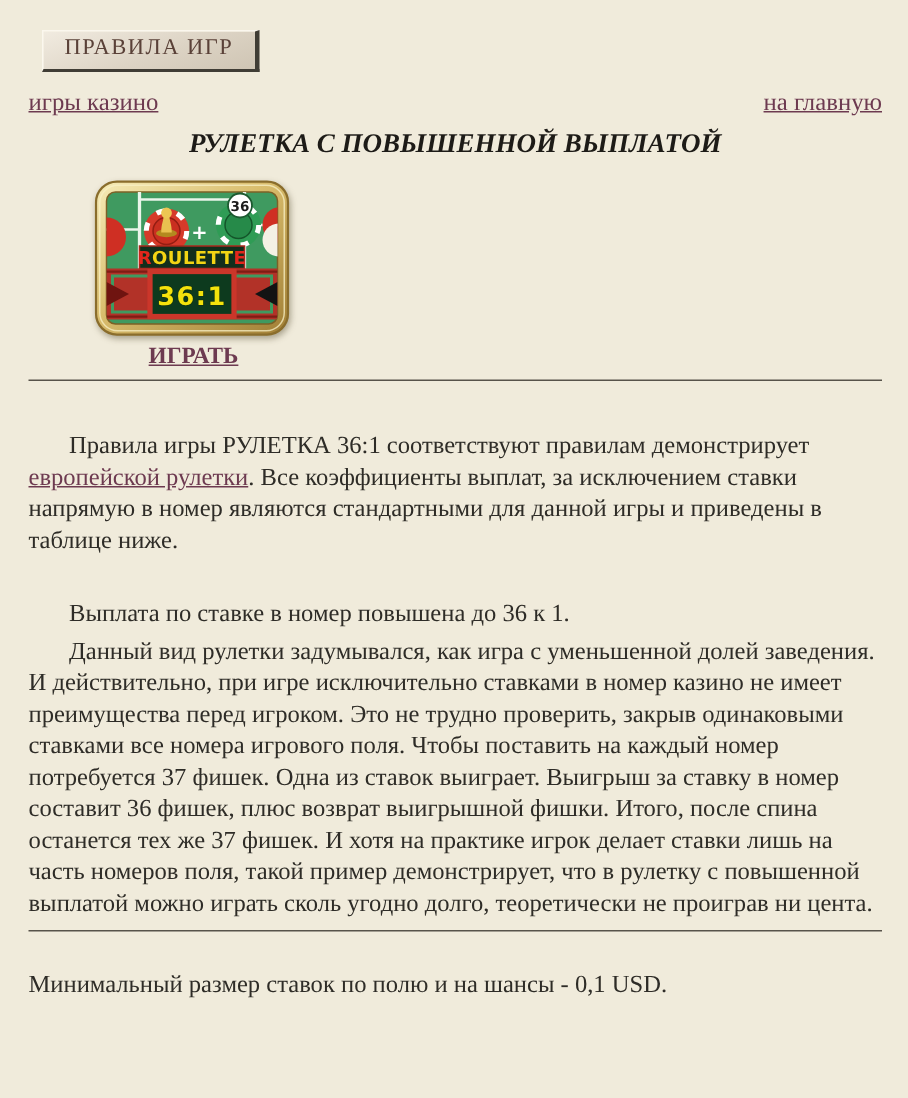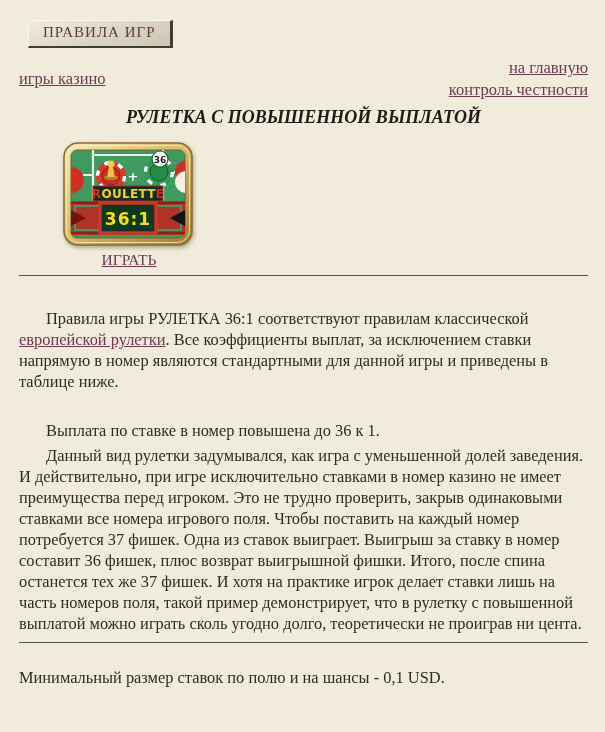--- a/index.html
+++ b/index.html
@@ -28,21 +28,21 @@
     margin-top:9px;font-size:16.5px;gap:20px;
   }
   .nav-right{display:flex;flex-direction:column;text-align:right;line-height:22px;}
   h1{
     font-size:18px;font-weight:bold;text-align:center;
     margin:6px 0 0;color:var(--heading_text);font-style:italic;
   }
   .game{margin:14px 0 0 44px;width:132px;text-align:center;}
   .game svg{display:block;filter:drop-shadow(1px 2px 2px rgba(60,50,20,.4));}
   svg text{font-family:"DejaVu Sans", sans-serif;}
-  .play{margin-top:5px;font-size:15.5px;font-weight:normal;}
+  .play{margin-top:5px;font-size:15.5px;font-weight:bold;}
   hr{border:none;border-top:1px solid var(--rule);margin:6px 0 0;}
   hr.bottom{margin-top:8px;}
   p{margin:0;font-size:16.4px;line-height:21px;}
   .p1{margin-top:32px;text-indent:27px;}
   .bold-line{margin-top:28px;text-indent:27px;font-weight:normal;}
   .p2{margin-top:4px;text-indent:27px;}
   .footer-line{margin-top:24px;}
 </style>
 </head>
 <body>
@@ -50,21 +50,20 @@
 <div class="page">
 
   <div class="title-box">
     <span>ПРАВИЛА ИГР</span>
   </div>
 
   <div class="nav-row">
     <a>игры казино</a>
     <div class="nav-right">
       <a>на главную</a>
-      <a>контроль честности</a>
     </div>
   </div>
 
   <h1>РУЛЕТКА С ПОВЫШЕННОЙ ВЫПЛАТОЙ</h1>
 
   <div class="game">
     <svg viewBox="0 0 130 104" width="130" height="104">
       <defs>
         <linearGradient id="goldFrame" x1="0" y1="0" x2="1" y2="1">
           <stop offset="0" stop-color="#f6ecb8"></stop>
@@ -121,21 +120,21 @@
         <text x="65" y="83" text-anchor="middle" font-size="17" font-weight="bold" fill="#f4e20c" stroke="#14330f" stroke-width="0.9" paint-order="stroke" letter-spacing="1">36:1</text>
       </g>
     </svg>
     <div class="play">
       <a>ИГРАТЬ</a>
     </div>
   </div>
 
   <hr>
 
-  <p class="p1"><span>Правила игры РУЛЕТКА 36:1 соответствуют правилам классической </span><a>европейской рулетки</a><span>. Все коэффициенты выплат, за исключением ставки напрямую в номер являются стандартными для данной игры и приведены в таблице ниже.</span></p>
+  <p class="p1"><span>Правила игры РУЛЕТКА 36:1 соответствуют правилам демонстрирует </span><a>европейской рулетки</a><span>. Все коэффициенты выплат, за исключением ставки напрямую в номер являются стандартными для данной игры и приведены в таблице ниже.</span></p>
 
   <p class="bold-line">Выплата по ставке в номер повышена до 36 к 1.</p>
 
   <p class="p2">Данный вид рулетки задумывался, как игра с уменьшенной долей заведения. И действительно, при игре исключительно ставками в номер казино не имеет преимущества перед игроком. Это не трудно проверить, закрыв одинаковыми ставками все номера игрового поля. Чтобы поставить на каждый номер потребуется 37 фишек. Одна из ставок выиграет. Выигрыш за ставку в номер составит 36 фишек, плюс возврат выигрышной фишки. Итого, после спина останется тех же 37 фишек. И хотя на практике игрок делает ставки лишь на часть номеров поля, такой пример демонстрирует, что в рулетку с повышенной выплатой можно играть сколь угодно долго, теоретически не проиграв ни цента.</p>
 
   <hr class="bottom">
 
   <p class="footer-line">Минимальный размер ставок по полю и на шансы - 0,1 USD.</p>
 
 </div>

